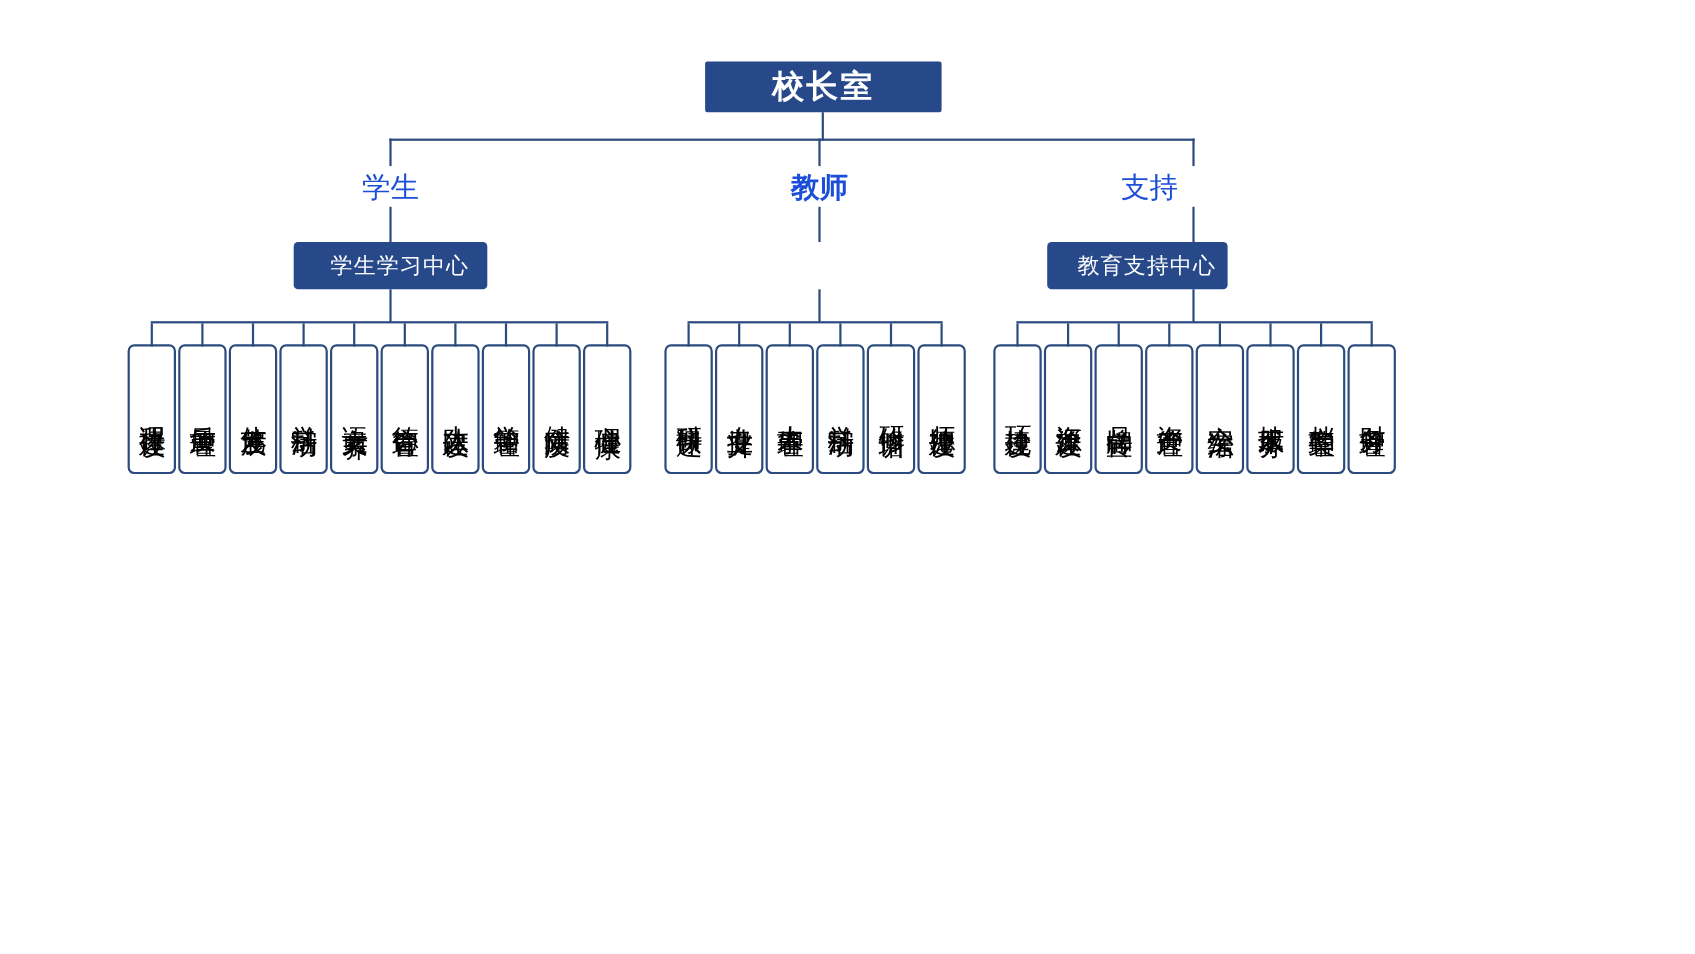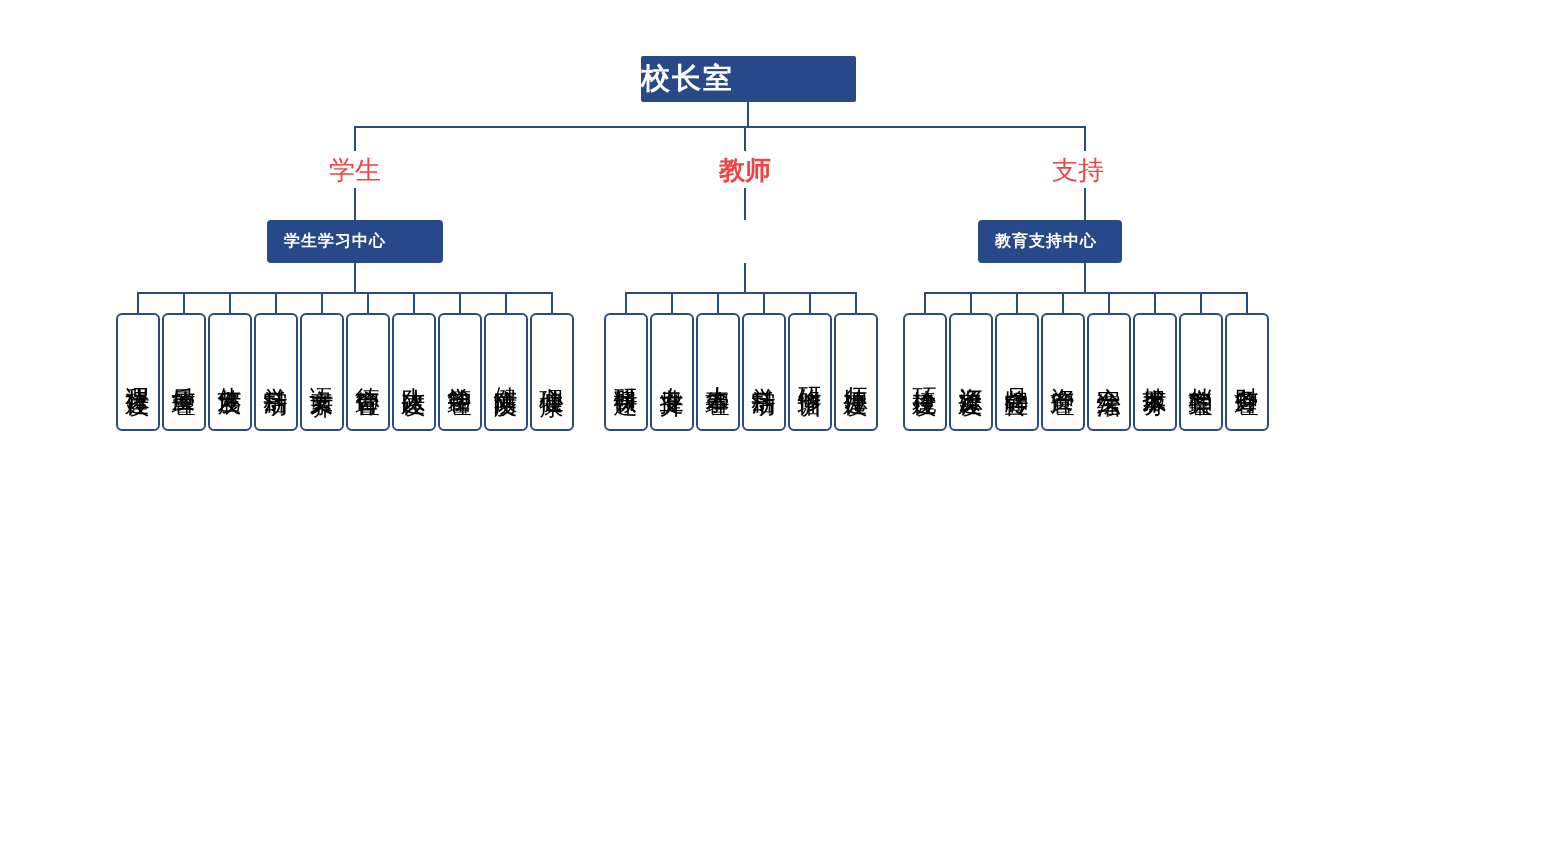--- a/index.html
+++ b/index.html
@@ -14,43 +14,44 @@
   }
   
   .line { position: absolute; background: #2B4A7D; }
   
   .node {
     position: absolute;
     background: #27498A;
     color: #ffffff;
     display: flex;
     align-items: center;
+    justify-content: center;
     text-align: center;
   }
   .node.root {
     left: 641px; top: 56px; width: 215px; height: 46px;
     font-size: 29px; font-weight: bold; letter-spacing: 2px;
     border-radius: 2px;
   }
   .node.center {
     top: 220px; height: 43px;
-    font-size: 16px; font-weight: bold; letter-spacing: 1px;
+    font-size: 20px; font-weight: normal; letter-spacing: 1px;
     border-radius: 4px;
     padding-left: 17px;
   }
   .center-1 { left: 267px; width: 176px; }
   .center-2 { left: 655px; width: 180px; }
-  .center-3 { left: 978px; width: 144px; }
+  .center-3 { left: 952px; width: 164px; }
   
   .branch-label {
     position: absolute;
     top: 153px;
     transform: translateX(-50%);
     font-size: 26px;
-    color: #ef4444;
+    color: #1d4ed8;
     white-space: nowrap;
   }
   
   .leaf-row {
     position: absolute;
     top: 313px;
     display: flex;
     gap: 2px;
   }
   .leaf {
@@ -96,21 +97,21 @@
   <div class="line" style="left:354px; top:126px; width:732px; height:2px;"></div>
   <div class="line" style="left:354px; top:126px; width:2px; height:25px;"></div>
   <div class="line" style="left:744px; top:126px; width:2px; height:25px;"></div>
   <div class="line" style="left:1084px; top:126px; width:2px; height:25px;"></div>
   <div class="line" style="left:354px; top:188px; width:2px; height:32px;"></div>
   <div class="line" style="left:744px; top:188px; width:2px; height:32px;"></div>
   <div class="line" style="left:1084px; top:188px; width:2px; height:32px;"></div>
 
   <div class="branch-label" style="left:355px;">学生</div>
   <div class="branch-label" style="left:745px;font-weight:bold;">教师</div>
-  <div class="branch-label" style="left:1078px;font-family:Liberation Mono, monospace;">支持</div>
+  <div class="branch-label" style="left:1045px;font-family:Liberation Mono, monospace;">支持</div>
 
   <div class="node center center-1">
     <span>学生学习中心</span>
   </div>
   <div class="node center center-3">
     <span>教育支持中心</span>
   </div>
 
   <div class="line" style="left:354px; top:263px; width:2px; height:30px;"></div>
   <div class="line" style="left:744px; top:263px; width:2px; height:30px;"></div>

